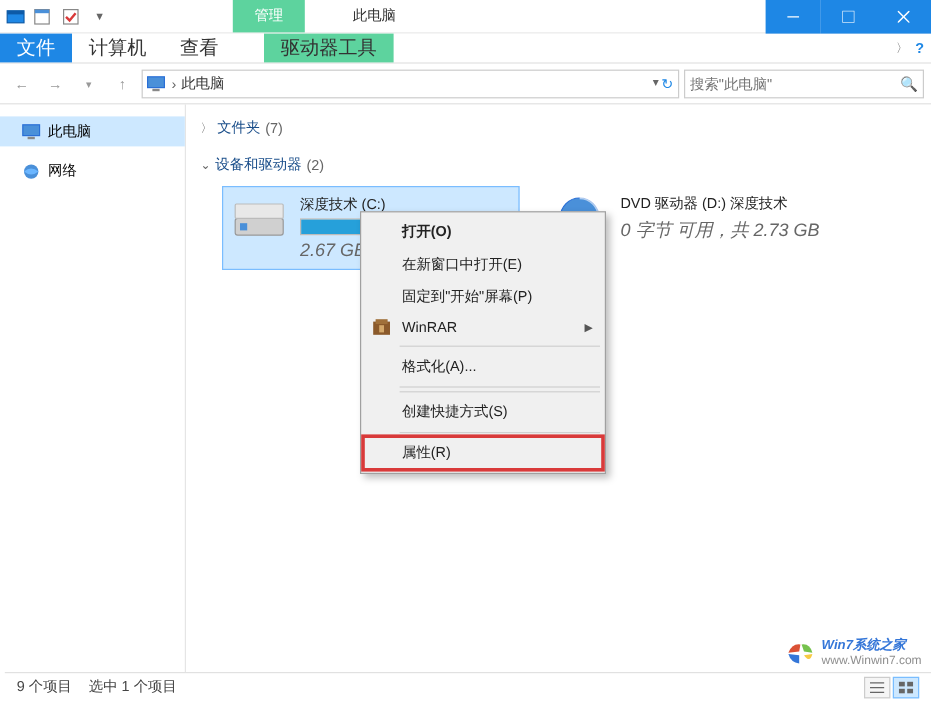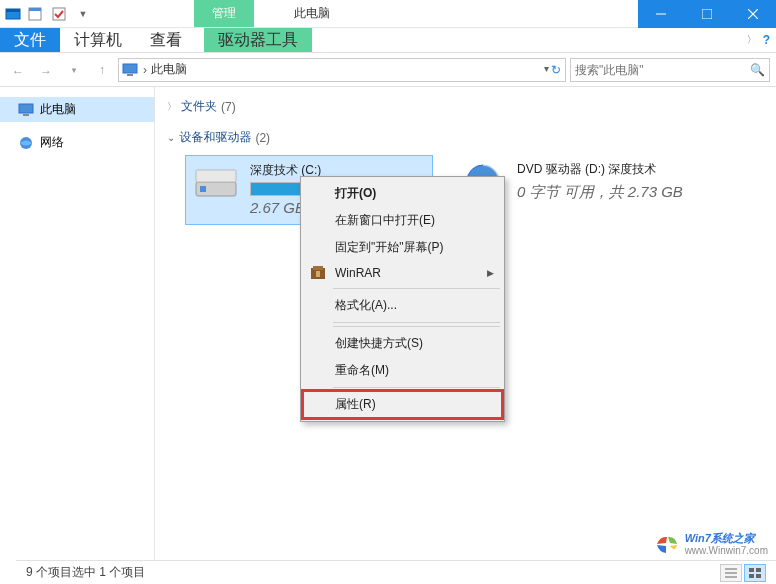--- a/index.html
+++ b/index.html
@@ -54,21 +54,21 @@
 .drive-fill { position: absolute; left: 0; top: 0; bottom: 0; background: #26a0da; }
 .drive-stats { color: #666; font-size: 15px; font-style: italic; }
 
 .context-menu { position: absolute; left: 300px; top: 176px; width: 205px; background: #f0f0f0; border: 1px solid #a0a0a0; box-shadow: 3px 3px 6px rgba(0,0,0,0.25); padding: 3px 2px; z-index: 100; }
 .menu-item { display: flex; align-items: center; padding: 5px 8px 5px 32px; position: relative; font-size: 12px; color: #222; }
 .menu-item.has-sub::after { content: "▶"; position: absolute; right: 8px; font-size: 9px; color: #555; }
 .menu-icon-left { position: absolute; left: 6px; width: 18px; height: 18px; display: flex; align-items: center; justify-content: center; }
 .menu-sep { height: 1px; background: #d0d0d0; margin: 3px 2px 3px 30px; }
 .menu-item.highlight { outline: 3px solid #d93a3a; outline-offset: -1px; }
 
-.statusbar { position: absolute; bottom: 0; left: 16px; right: 0; height: 24px; border-top: 1px solid #e1e1e1; display: flex; align-items: center; padding: 0 10px; color: #444; font-size: 12px; background: #fff; }
+.statusbar { position: absolute; bottom: 0; left: 4px; right: 0; height: 24px; border-top: 1px solid #e1e1e1; display: flex; align-items: center; padding: 0 10px; gap: 14px; color: #444; font-size: 12px; background: #fff; }
 .status-right { margin-left: auto; display: flex; gap: 2px; }
 .view-btn { width: 22px; height: 18px; border: 1px solid #ccc; display: flex; align-items: center; justify-content: center; background: #f5f5f5; }
 .view-btn.active { background: #cde8ff; border-color: #7abdff; }
 
 .watermark { position: absolute; right: 8px; bottom: 26px; display: flex; align-items: center; gap: 4px; opacity: 0.95; }
 .watermark-txt { display: flex; flex-direction: column; font-size: 11px; line-height: 1.1; }
 .wm1 { color: #2a6fd6; font-weight: bold; font-style: italic; }
 .wm2 { color: #888; font-size: 10px; }
 </style>
 </head>
@@ -115,21 +115,21 @@
           <line x1="10" y1="0" x2="0" y2="10" stroke="#fff" stroke-width="1.2"></line>
         </svg>
       </div>
   </div>
 </div>
 
 <div class="ribbon">
   <div class="ribbon-tab file">文件</div>
   <div class="ribbon-tab">计算机</div>
   <div class="ribbon-tab">查看</div>
-  <div class="ribbon-tab tools" style="margin-left:8px;">驱动器工具</div>
+  <div class="ribbon-tab tools" style="margin-left:24px;">驱动器工具</div>
   <div class="ribbon-right">
     <span style="font-size:10px;">〉</span>
     <span style="color:#1e87e5;font-weight:bold;">?</span>
   </div>
 </div>
 
 <div class="navbar">
   <div class="nav-btn">←</div>
   <div class="nav-btn">→</div>
   <div class="nav-btn" style="font-size:9px;">▾</div>
@@ -236,21 +236,20 @@
           <rect x="6" y="6" width="4" height="6" fill="#d4a86a"></rect>
         </svg>
     </span>
     <span>WinRAR</span>
   </div>
   <div class="menu-sep"></div>
   <div class="menu-item">格式化(A)...</div>
   <div class="menu-sep"></div>
   <div class="menu-sep"></div>
   <div class="menu-item">创建快捷方式(S)</div>
-  <div class="menu-item">重命名(M)</div>
   <div class="menu-sep"></div>
   <div class="menu-item highlight">属性(R)</div>
 </div>
 
 <div class="watermark">
   <svg width="28" height="28">
     <path d="M4 14 Q7 6 14 7 L13 13 Z" fill="#d9482b"></path>
     <path d="M15 7 Q22 6 24 14 L17 13 Z" fill="#6fbf44"></path>
     <path d="M4 15 Q6 22 13 23 L13 16 Z" fill="#2a6fd6"></path>
     <path d="M17 16 Q22 23 24 15 L17 16 Z" fill="#f7c83b"></path>

